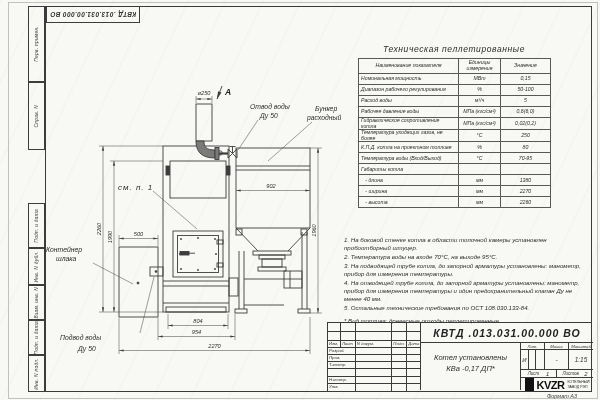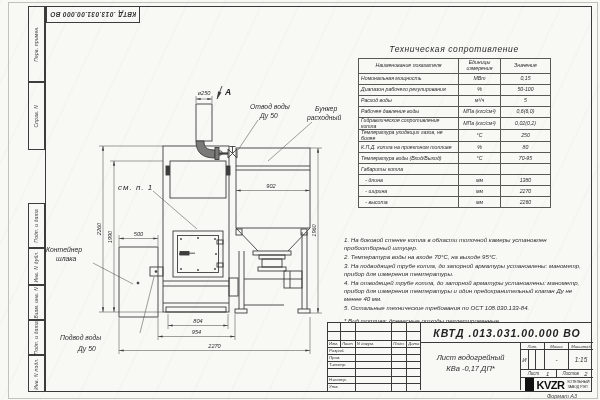--- a/index.html
+++ b/index.html
@@ -240,21 +240,21 @@
     <text class="lbl" x="260" y="117.5">Ду 50</text>
     <text class="lbl" x="315" y="111">Бункер</text>
     <text class="lbl" x="307" y="119.5">расходный</text>
     <text class="lbl" x="46" y="252">Контейнер</text>
     <text class="lbl" x="56" y="260.5">шлака</text>
     <text class="lbl" x="60" y="340">Подвод воды</text>
     <text class="lbl" x="78" y="351">Ду 50</text>
   </svg>
 
   <div class="abs tech">
-    <div class="tech-title">Техническая сопротивление</div>
+    <div class="tech-title">Техническая пеллетированные</div>
     <table class="tt">
       <colgroup>
           <col style="width:100px">
           <col style="width:42px">
           <col style="width:50px">
         </colgroup>
       <tbody>
           <tr class="hd">
         <td>Наименование показателя</td>
         <td>Единицы измерения</td>
@@ -393,21 +393,21 @@
           <div class="tbc w15" style="border-bottom:none"></div>
           <div class="tbc w13 endc" style="border-bottom:none"></div>
       </div>
     </div>
 
     <div class="tb-desig">
       <span class="desig-txt">КВТД .013.031.00.000  ВО</span>
     </div>
 
     <div class="tb-name">
-      <div>Лист водогрейный</div>
+      <div>Котел установлены</div>
       <div>КВа -0,17  ДП*</div>
     </div>
 
     <div class="tb-right">
       <div class="rr" style="height:7px">
         <div class="rc" style="width:24px">Лит.</div>
         <div class="rc" style="width:24px">Масса</div>
         <div class="rc endc" style="width:24px">Масштаб</div>
       </div>
       <div class="rr" style="height:20px">

